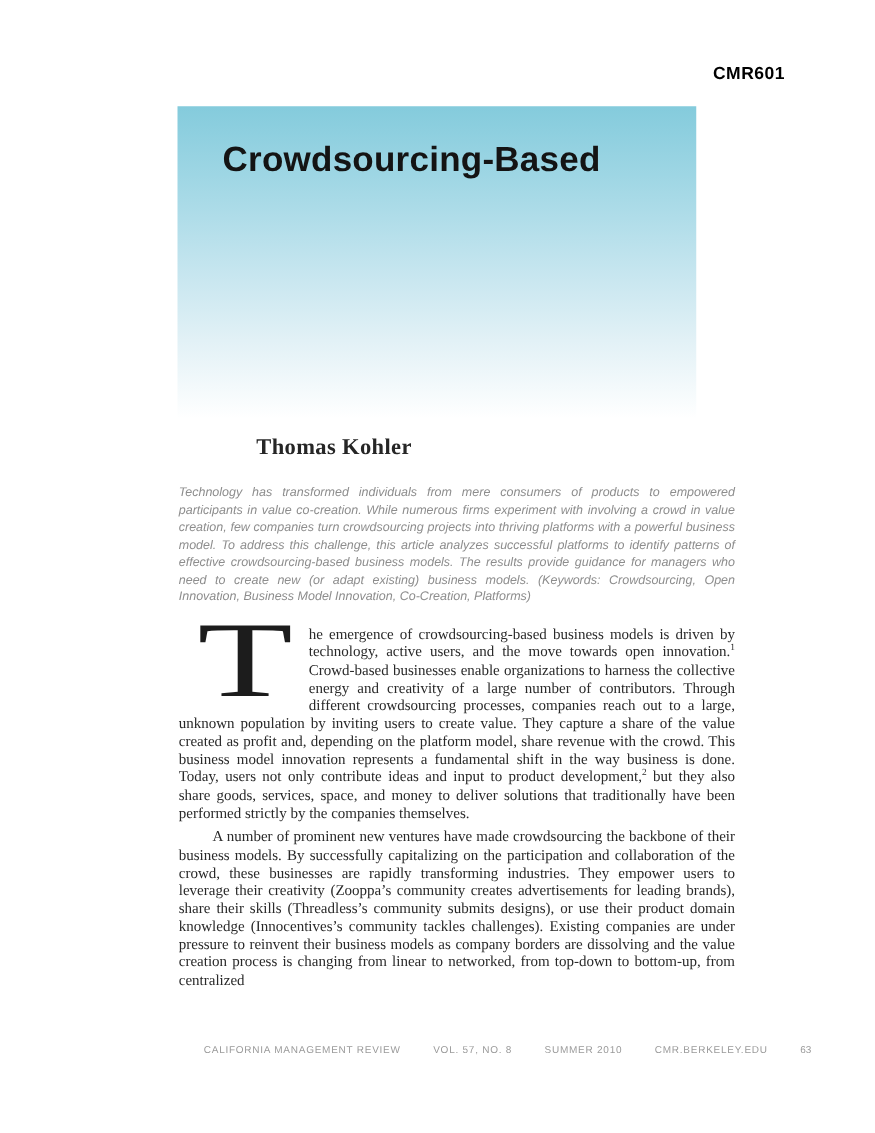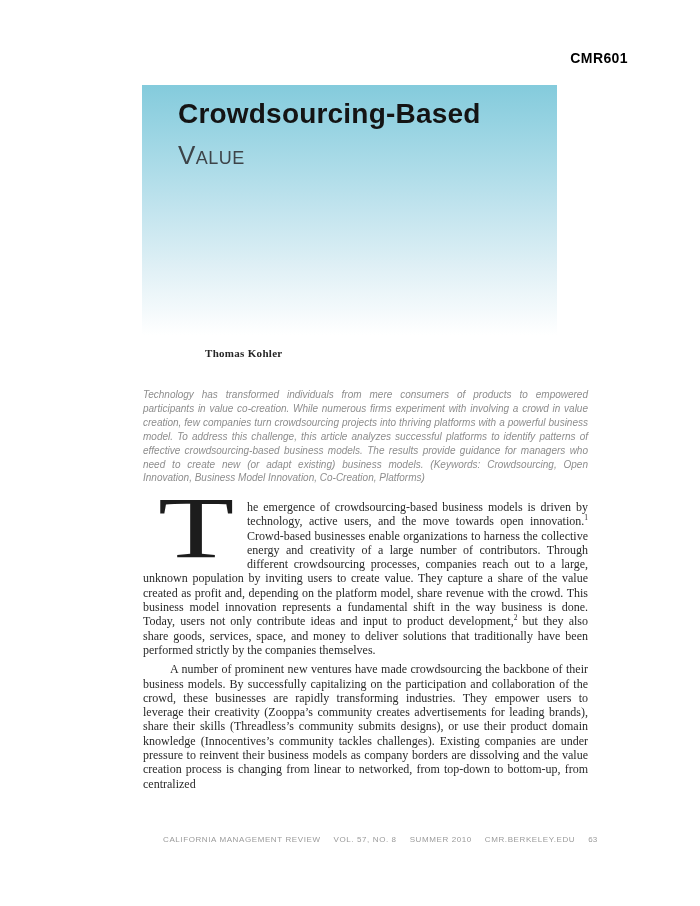--- a/index.html
+++ b/index.html
@@ -26,21 +26,21 @@
   }
 
   
   .banner {
     position: absolute;
     left: 142px;
     top: 85px;
     width: 415px;
     height: 250px;
     background: linear-gradient(180deg, #84cbdc 0%, #9ed6e4 22%, #c2e4ee 50%, #e2f1f6 75%, #ffffff 100%);
-    padding: 12px 20px 0 36px;
+    padding: 26px 20px 0 36px;
   }
   .banner-title {
     font-family: "Liberation Sans", sans-serif;
     font-size: 28px;
     font-weight: bold;
     line-height: 33px;
     color: #141414;
     letter-spacing: 0.2px;
   }
   .banner-subtitle {
@@ -55,21 +55,21 @@
     word-spacing: 3px;
     white-space: nowrap;
   }
 
   
   .author {
     position: absolute;
     left: 205px;
     top: 347px;
     font-family: "Liberation Serif", serif;
-    font-size: 11px;
+    font-size: 18px;
     font-weight: bold;
     color: #262626;
     letter-spacing: 0.3px;
   }
 
   
   .abstract {
     position: absolute;
     left: 143px;
     top: 388px;
@@ -122,21 +122,21 @@
 
   
   .footer {
     position: absolute;
     left: 143px;
     top: 835px;
     width: 445px;
     padding-left: 20px;
     display: flex;
     align-items: baseline;
-    gap: 13px;
+    gap: 26px;
     font-family: "Liberation Sans", sans-serif;
     font-size: 8px;
     color: #9a9a9a;
     letter-spacing: 0.6px;
     white-space: nowrap;
   }
   .footer .page-num {
     margin-left: auto;
     margin-right: 48px;
     letter-spacing: 0;
@@ -145,21 +145,20 @@
 </head>
 <body>
 
 <div class="proof-code">CMR601</div>
 
 <div class="banner">
   <div class="banner-title">
     <div>Crowdsourcing-Based</div>
   </div>
   <div class="banner-subtitle">
-    <div>Value</div>
   </div>
 </div>
 
 <div class="author">Thomas Kohler</div>
 
 <p class="abstract">Technology has transformed individuals from mere consumers of products to empowered participants in value co-creation. While numerous firms experiment with involving a crowd in value creation, few companies turn crowdsourcing projects into thriving platforms with a powerful business model. To address this challenge, this article analyzes successful platforms to identify patterns of effective crowdsourcing-based business models. The results provide guidance for managers who need to create new (or adapt existing) business models. (Keywords: Crowdsourcing, Open Innovation, Business Model Innovation, Co-Creation, Platforms)</p>
 
 <div class="body-text">
   <p>
     <span class="dropcap"><span class="dropcap-glyph">T</span></span><span>he emergence of crowdsourcing-based business models is driven by technology, active users, and the move towards open innovation.</span><sup class="fn">1</sup><span> Crowd-based businesses enable organizations to harness the collective energy and creativity of a large number of contributors. Through different crowdsourcing processes, companies reach out to a large, unknown population by inviting users to create value. They capture a share of the value created as profit and, depending on the platform model, share revenue with the crowd. This business model innovation represents a fundamental shift in the way business is done. Today, users not only contribute ideas and input to product development,</span><sup class="fn">2</sup><span> but they also share goods, services, space, and money to deliver solutions that traditionally have been performed strictly by the companies themselves.</span>

